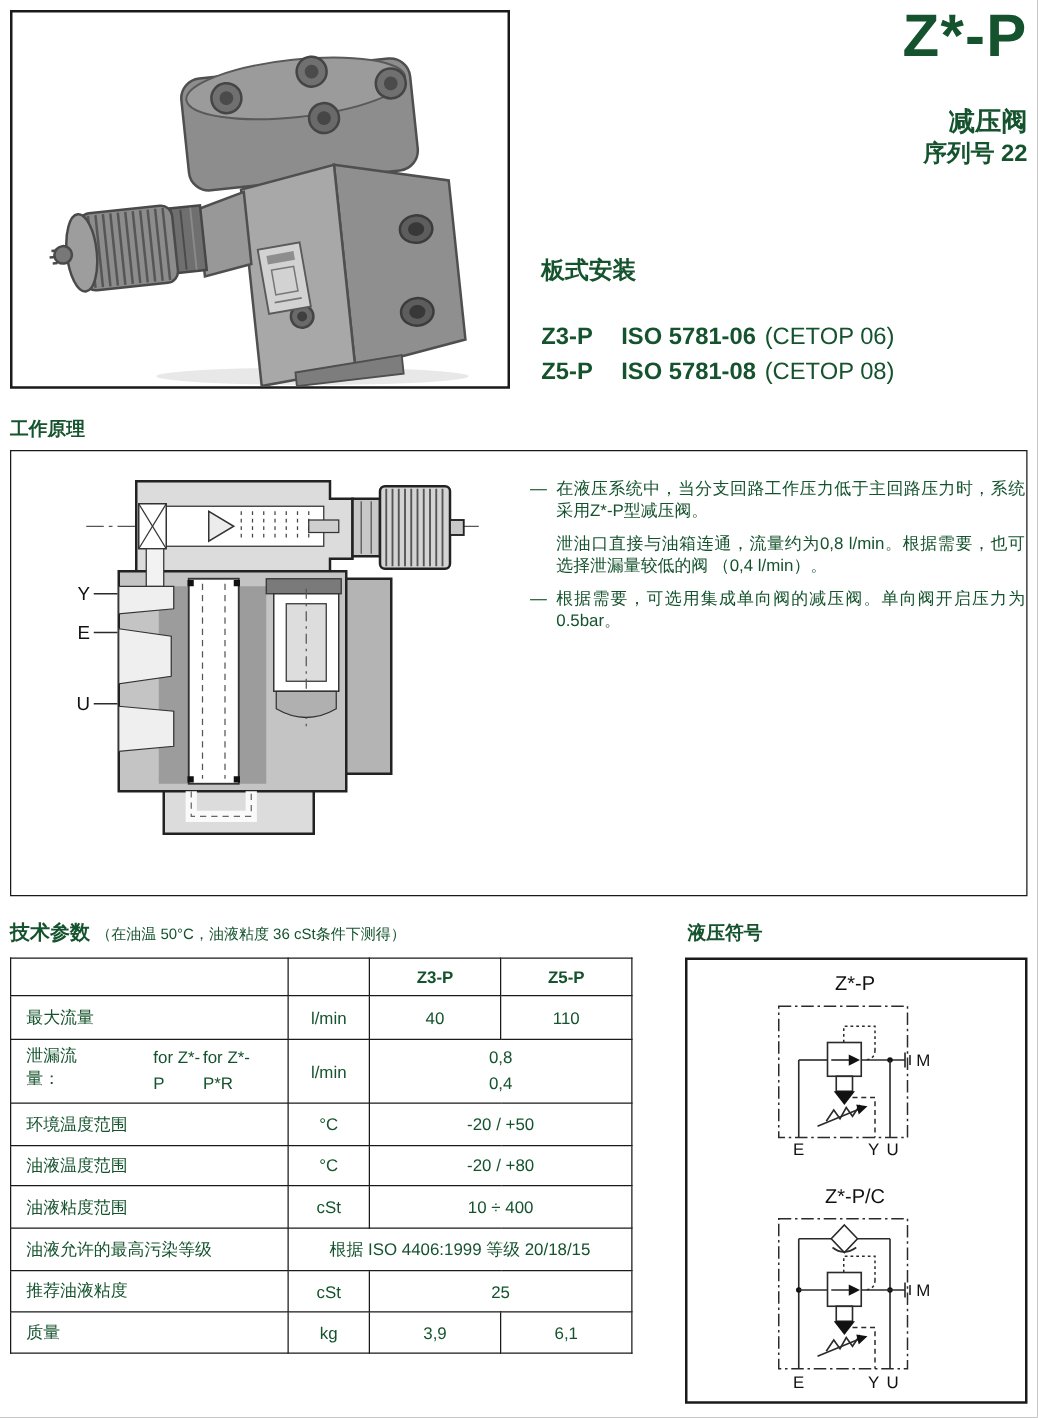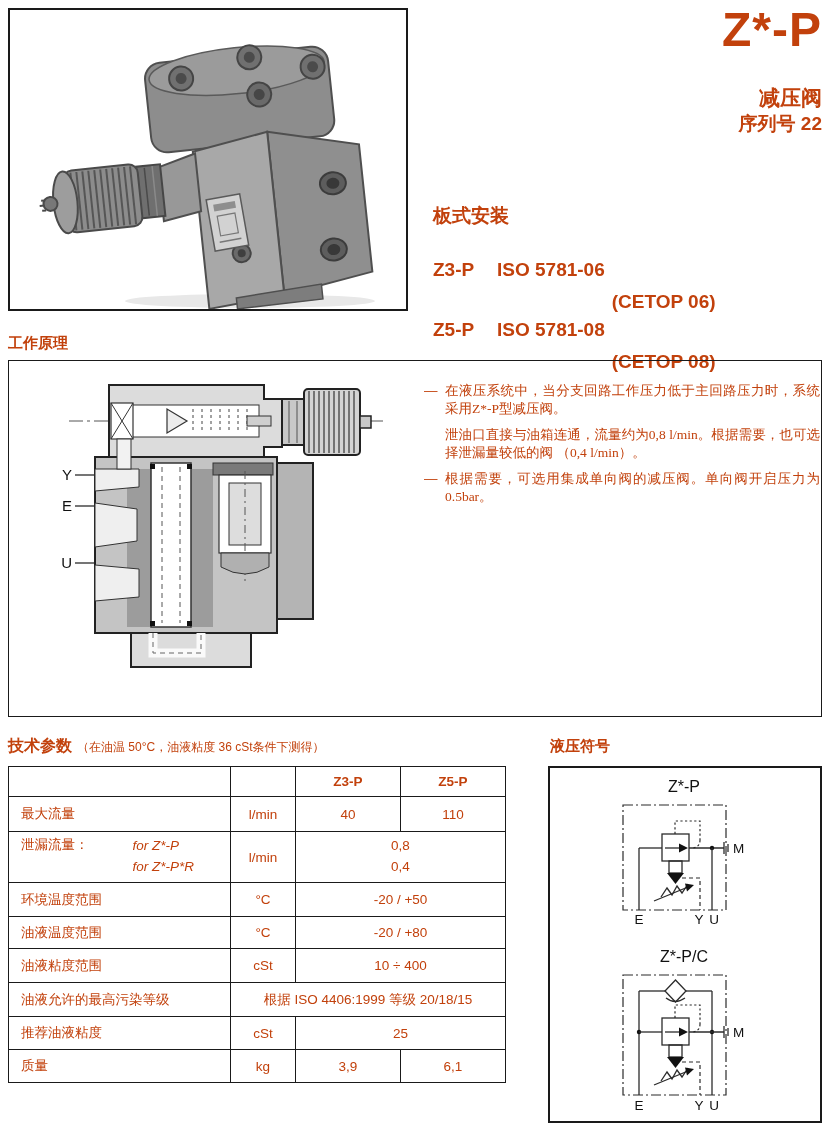--- a/index.html
+++ b/index.html
@@ -1,66 +1,66 @@
 <!DOCTYPE html>
 <html><head>
 <meta charset="utf-8">
 <style>
   html,body{margin:0;padding:0;background:#9a9a9a;}
   .page{
     position:relative;width:830px;height:1134px;margin:0 auto;
-    background:#ffffff;color:#c2410c;
+    background:#ffffff;color:#14532d;
     font-family:"Liberation Sans","DejaVu Sans",sans-serif;
     overflow:hidden;
   }
   
   .photo-box{
     position:absolute;left:8px;top:8px;width:400px;height:303px;
     border:2px solid #1a1a1a;box-sizing:border-box;background:#fff;
   }
   .brand{position:absolute;top:4px;right:8px;text-align:right;}
   .brand .code{font-size:48px;font-weight:bold;line-height:52px;letter-spacing:1px;}
   .brand .type{font-size:21px;font-weight:bold;margin-top:31px;line-height:22px;}
   .brand .series{font-size:19px;font-weight:bold;margin-top:5px;line-height:20px;}
   .mounting-h{position:absolute;left:433px;top:203px;font-size:19px;font-weight:bold;}
   .models{position:absolute;left:433px;top:256px;font-size:19px;}
   .model-row{display:flex;line-height:28px;}
   .model-code{font-weight:bold;width:64px;flex:none;}
   .model-iso{font-weight:bold;margin-right:7px;}
-  .model-cetop{font-weight:bold;margin-top:32px;}
+  .model-cetop{font-weight:normal;}
   
   .sec-h{font-size:15px;font-weight:bold;}
   #principle-h{position:absolute;left:8px;top:334px;}
   #specs-h{position:absolute;left:8px;top:736px;font-size:16px;font-weight:bold;}
   #specs-h .note{font-size:12px;font-weight:normal;margin-left:5px;}
   #symbols-h{position:absolute;left:550px;top:737px;}
   
   .principle-box{
     position:absolute;left:8px;top:360px;width:814px;height:357px;
     border:1.5px solid #1a1a1a;box-sizing:border-box;
   }
   .section-svg{position:absolute;left:52px;top:14px;}
   .principle-text{
     position:absolute;left:415px;top:21px;width:396px;
     font-size:13.5px;line-height:17.6px;text-align:justify;
   }
   .para{display:flex;margin:0 0 9px 0;}
   .para .bullet{width:21px;flex:none;}
-  .para .ptext{flex:1;font-family:Liberation Serif, serif;}
+  .para .ptext{flex:1;}
   
   .specs-table{
     position:absolute;left:8px;top:766px;width:497px;
     border-collapse:collapse;font-size:13.5px;table-layout:fixed;
   }
   .specs-table td{border:1px solid #1a1a1a;padding:2px 5px;box-sizing:border-box;}
   .lbl{padding-left:12px !important;}
   .c{text-align:center;}
   .b{font-weight:bold;}
   .leakwrap{display:flex;padding-right:10px;}
-  .forcol{display:flex;flex-direction:column;margin-left:44px;line-height:1.55;font-style:italic;}
+  .forcol{display:flex;margin-left:44px;line-height:1.55;}
   .twoline div{line-height:1.55;}
   
   .symbols-box{
     position:absolute;left:548px;top:766px;width:274px;height:357px;
     border:2px solid #1a1a1a;box-sizing:border-box;
   }
   .symsvg{position:absolute;left:-2px;}
   #sym1{top:4px;}
   #sym2{top:176px;}
   

